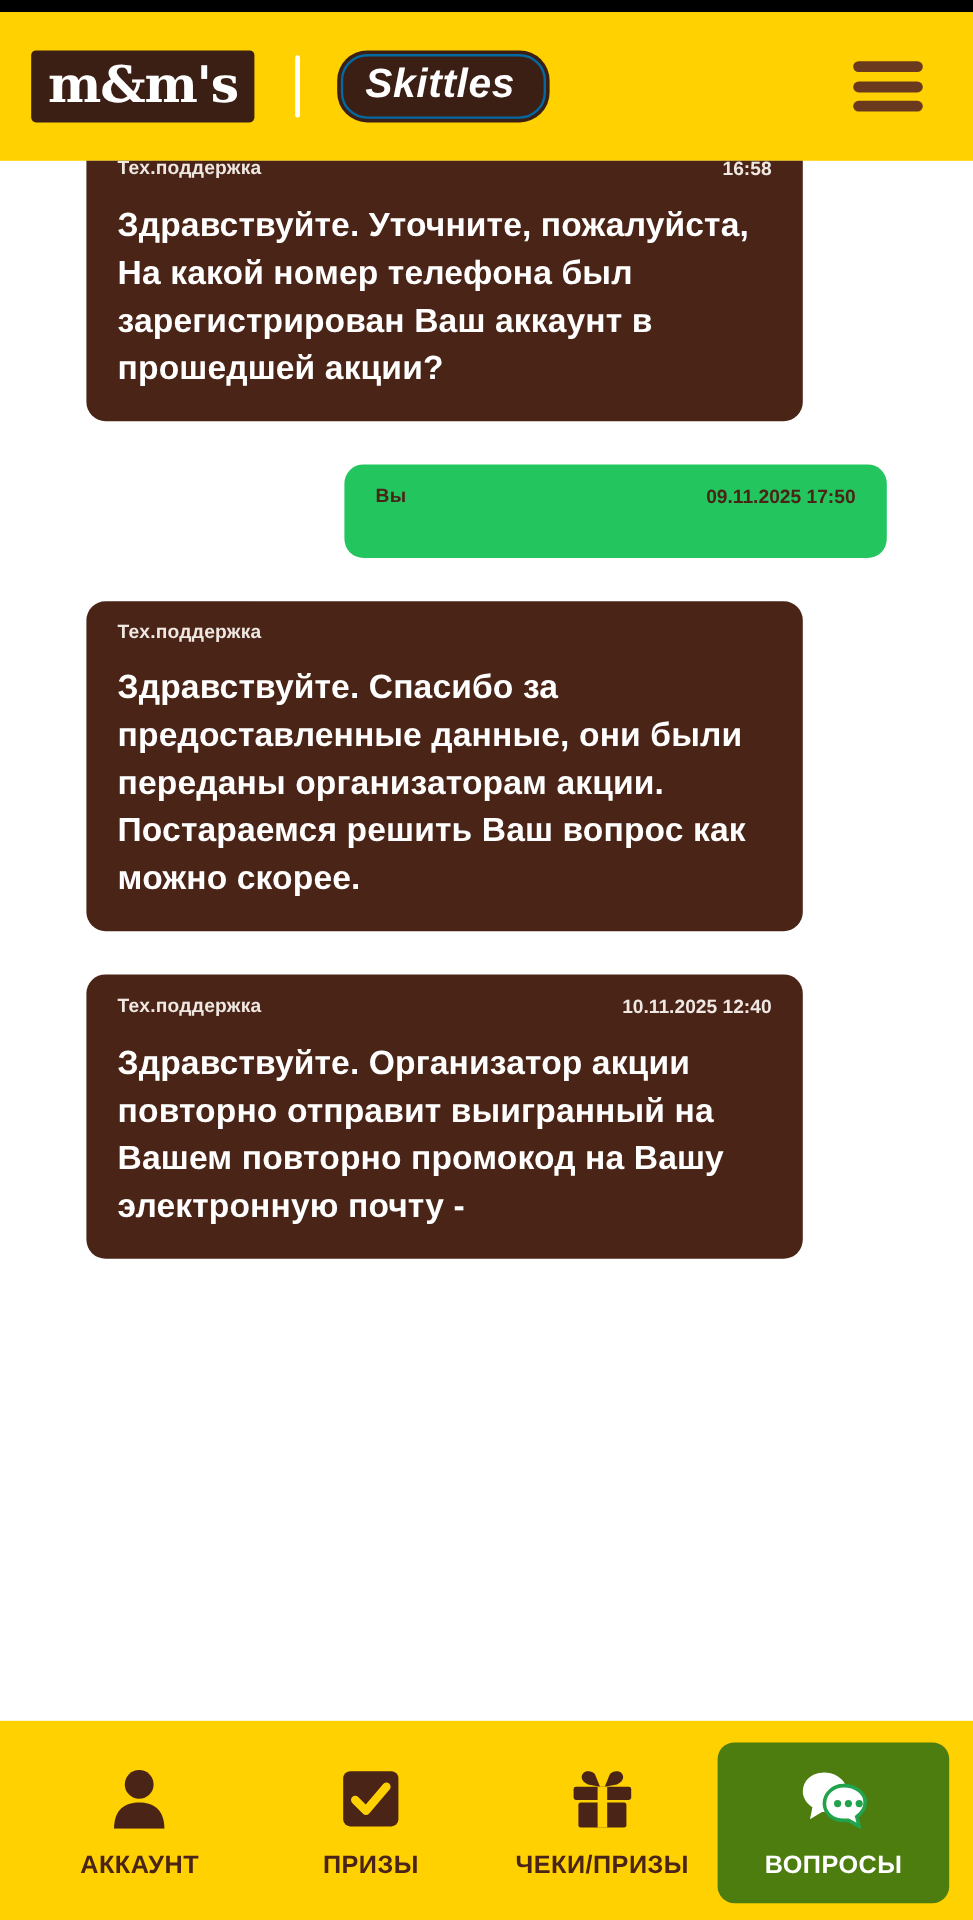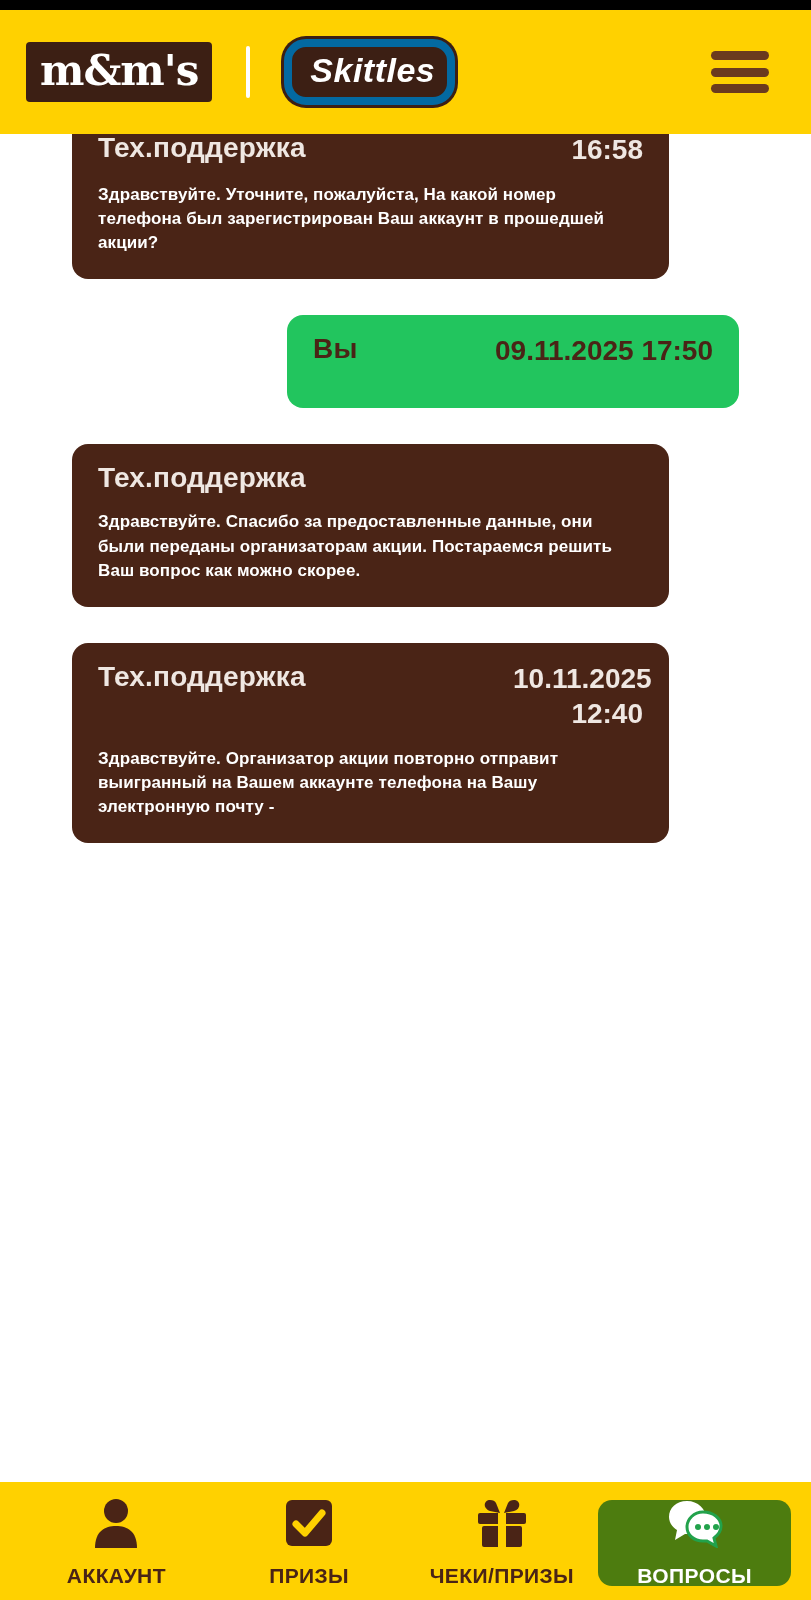--- a/index.html
+++ b/index.html
@@ -58,25 +58,25 @@
     background: #ffffff;
     border-radius: 2px;
   }
   .skittles-logo {
     background: #3C1F14;
     color: #ffffff;
     font-family: "Liberation Sans", sans-serif;
     font-style: italic;
     font-weight: bold;
     font-size: 34px;
-    padding: 6px 12px 8px 18px;
+    padding: 6px 24px 8px 18px;
     border-radius: 22px;
     line-height: 1.05;
     letter-spacing: 0.5px;
-    border: 8px solid #0369a1;
+    border: 2px solid #0369a1;
     box-shadow: 0 0 0 3px #3C1F14;
   }
   .burger {
     position: absolute;
     right: 42px;
     top: 50%;
     transform: translateY(-50%);
     width: 58px;
     height: 42px;
     display: flex;
@@ -113,31 +113,31 @@
     background: #22c55e;
     color: #4A2416;
     margin-left: 215px;
     margin-right: 0;
   }
   .msg-head {
     display: flex;
     align-items: flex-start;
     justify-content: space-between;
     font-weight: bold;
-    font-size: 28px;
+    font-size: 16px;
     margin-bottom: 16px;
     gap: 14px;
   }
   .msg-support .msg-head { color: #EFE7E2; }
   .msg-user .msg-head { color: #4A2416; }
   .msg-sender { white-space: nowrap; letter-spacing: 0.2px; }
   .msg-time { text-align: right; line-height: 1.25; }
   .msg-time.two-line { max-width: 130px; }
   .msg-body {
-    font-size: 17px;
+    font-size: 28px;
     line-height: 1.42;
     font-weight: bold;
     letter-spacing: 0.1px;
   }
   .redacted {
     display: inline-block;
     vertical-align: middle;
   }
   .redacted i {
     display: inline-block;
@@ -153,21 +153,21 @@
   
   .msg.clipped-top {
     margin-top: -20px;
   }
   .msg.clipped-bottom {
     margin-bottom: 0;
   }
   
   .bottom-nav {
     flex: 0 0 auto;
-    height: 118px;
+    height: 166px;
     background: #FFD100;
     display: flex;
     align-items: stretch;
     padding: 18px 20px 14px 20px;
     gap: 0;
   }
   .nav-item {
     flex: 1 1 0;
     display: flex;
     flex-direction: column;
@@ -242,21 +242,21 @@
         <span class="msg-sender">Тех.поддержка</span>
       </div>
       <div class="msg-body">Здравствуйте. Спасибо за предоставленные данные, они были переданы организаторам акции. Постараемся решить Ваш вопрос как можно скорее.</div>
     </div>
 
     <div class="msg msg-support clipped-bottom">
       <div class="msg-head">
         <span class="msg-sender">Тех.поддержка</span>
         <span class="msg-time two-line">10.11.2025 12:40</span>
       </div>
-      <div class="msg-body">Здравствуйте. Организатор акции повторно отправит выигранный на Вашем аккаунте телефона на Вашу электронную почту -</div>
+      <div class="msg-body">Здравствуйте. Организатор акции повторно отправит выигранный на Вашем повторно промокод на Вашу электронную почту -</div>
     </div>
 
   </div>
 
   <div class="bottom-nav">
 
     <div class="nav-item">
       <div class="nav-icon">
         <svg width="46" height="50" viewBox="0 0 46 50">
           <circle cx="23" cy="13" r="12" fill="#4A2416"></circle>

